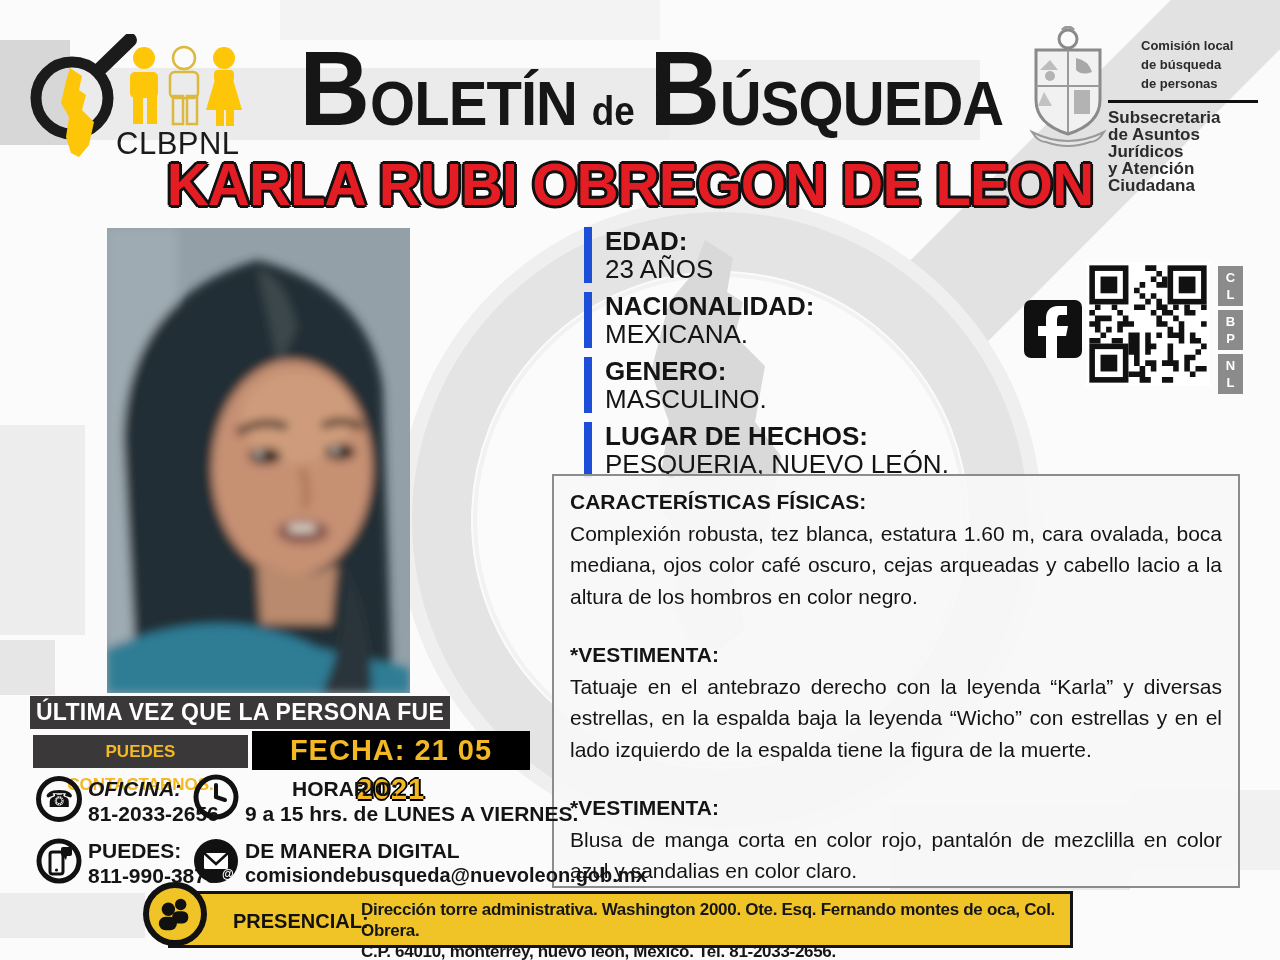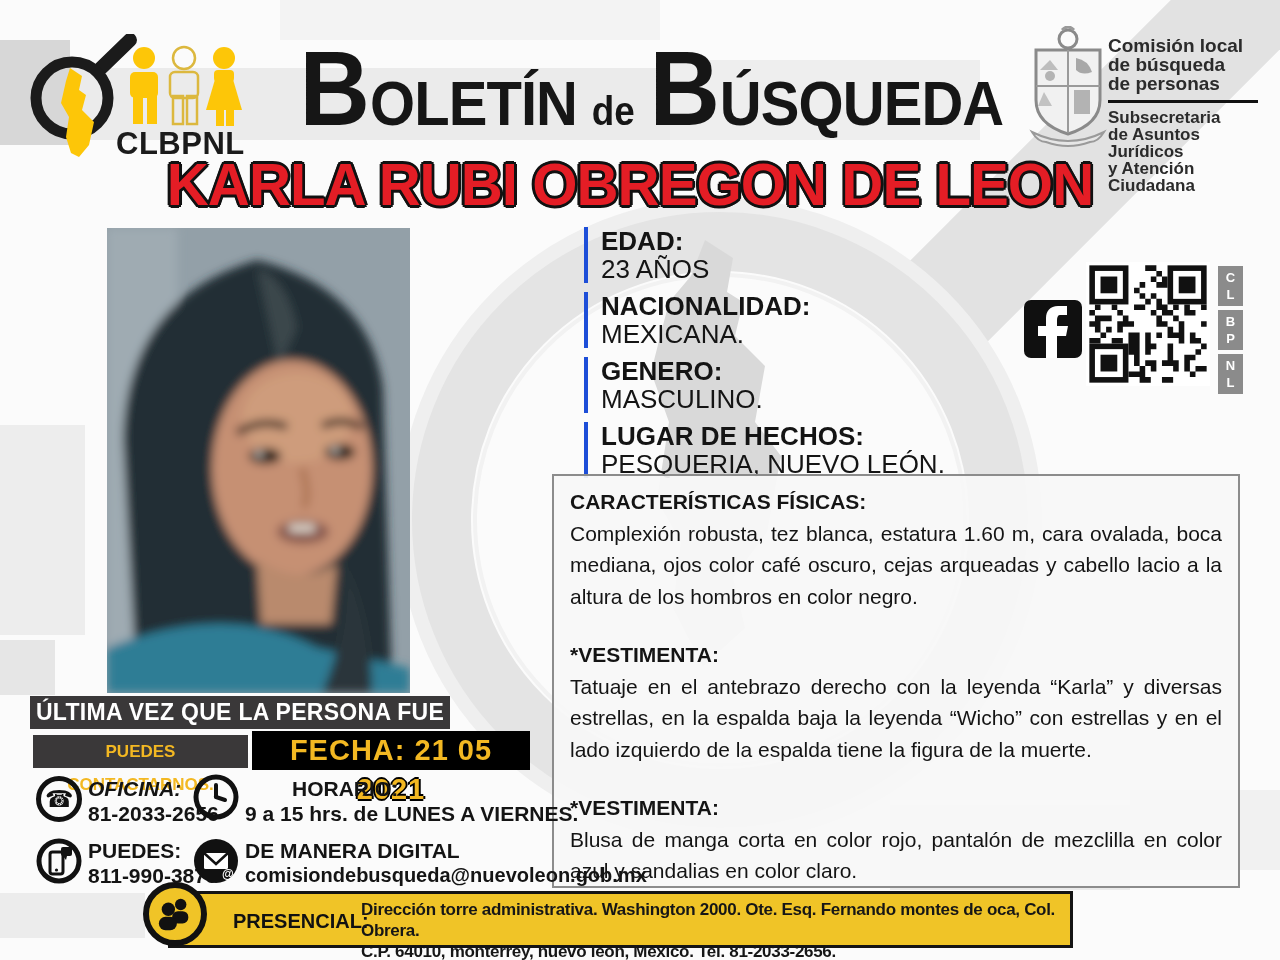--- a/index.html
+++ b/index.html
@@ -4,50 +4,50 @@
 <style>
   html,body{margin:0;padding:0;background:#fff;}
   .poster{position:relative;width:1280px;height:960px;overflow:hidden;
     background:#fbfbfb;font-family:"Liberation Sans",sans-serif;color:#141414;}
   .mosaic{position:absolute;z-index:0;}
   .wm{position:absolute;z-index:0;left:300px;top:-10px;}
   .layer{position:absolute;z-index:2;}
 
   
   .logo-wrap{left:26px;top:34px;width:250px;height:140px;}
-  .logo-acronym{position:absolute;left:90px;top:92px;font-size:31px;font-weight:bold;
+  .logo-acronym{position:absolute;left:90px;top:92px;font-size:31px;font-weight:normal;
     letter-spacing:.5px;color:#1b1b1b;}
 
   
   .title{left:270px;top:22px;width:740px;height:140px;text-align:center;
     font-weight:bold;color:#161616;white-space:nowrap;line-height:132px;
     transform:scaleX(.92);transform-origin:50% 50%;}
   .t-big{font-size:106px;}
   .t-med{font-size:63px;letter-spacing:-1px;}
   .t-sm{font-size:40px;margin:0 16px;}
 
   
   .crest{left:1026px;top:26px;}
   .agency{left:1108px;top:36px;width:170px;font-weight:600;color:#2b2b2b;}
-  .agency .big{font-size:19px;line-height:19px;}
+  .agency .big{font-size:13px;line-height:19px;margin-left:33px;}
   .agency .rule{width:150px;height:3px;background:#111;margin:7px 0 6px;}
   .agency .small{font-size:17px;line-height:17px;}
 
   
   .name{left:95px;top:150px;width:1070px;text-align:center;font-size:60px;font-weight:bold;
     letter-spacing:-1px;color:#e41d25;white-space:nowrap;transform:scaleX(.97);
     text-shadow:3px 0 0 #111,-3px 0 0 #111,0 3px 0 #111,0 -3px 0 #111,
       2px 2px 0 #111,-2px 2px 0 #111,2px -2px 0 #111,-2px -2px 0 #111;}
 
   
   .photo{left:107px;top:228px;width:303px;height:465px;overflow:hidden;background:#8d9aa2;}
 
   
   .fields{left:584px;top:227px;width:560px;}
-  .field{border-left:4px solid #1d4ed8;padding-left:13px;margin-bottom:9px;}
+  .field{border-left:8px solid #1d4ed8;padding-left:13px;margin-bottom:9px;}
   .field .lab{font-size:26px;line-height:28px;font-weight:bold;}
   .field .val{font-size:26px;line-height:28px;}
 
   
   .fb{left:1024px;top:300px;width:58px;height:58px;background:#101010;border-radius:7px;
     display:flex;align-items:flex-end;justify-content:center;}
   .qr{left:1086px;top:262px;width:124px;height:124px;background:#fff;}
   .badges{left:1218px;top:266px;width:25px;}
   .badge{width:25px;height:40px;background:#8b8b8b;margin-bottom:4px;color:#fff;
     font-weight:bold;font-size:13px;line-height:17px;text-align:center;padding-top:3px;

